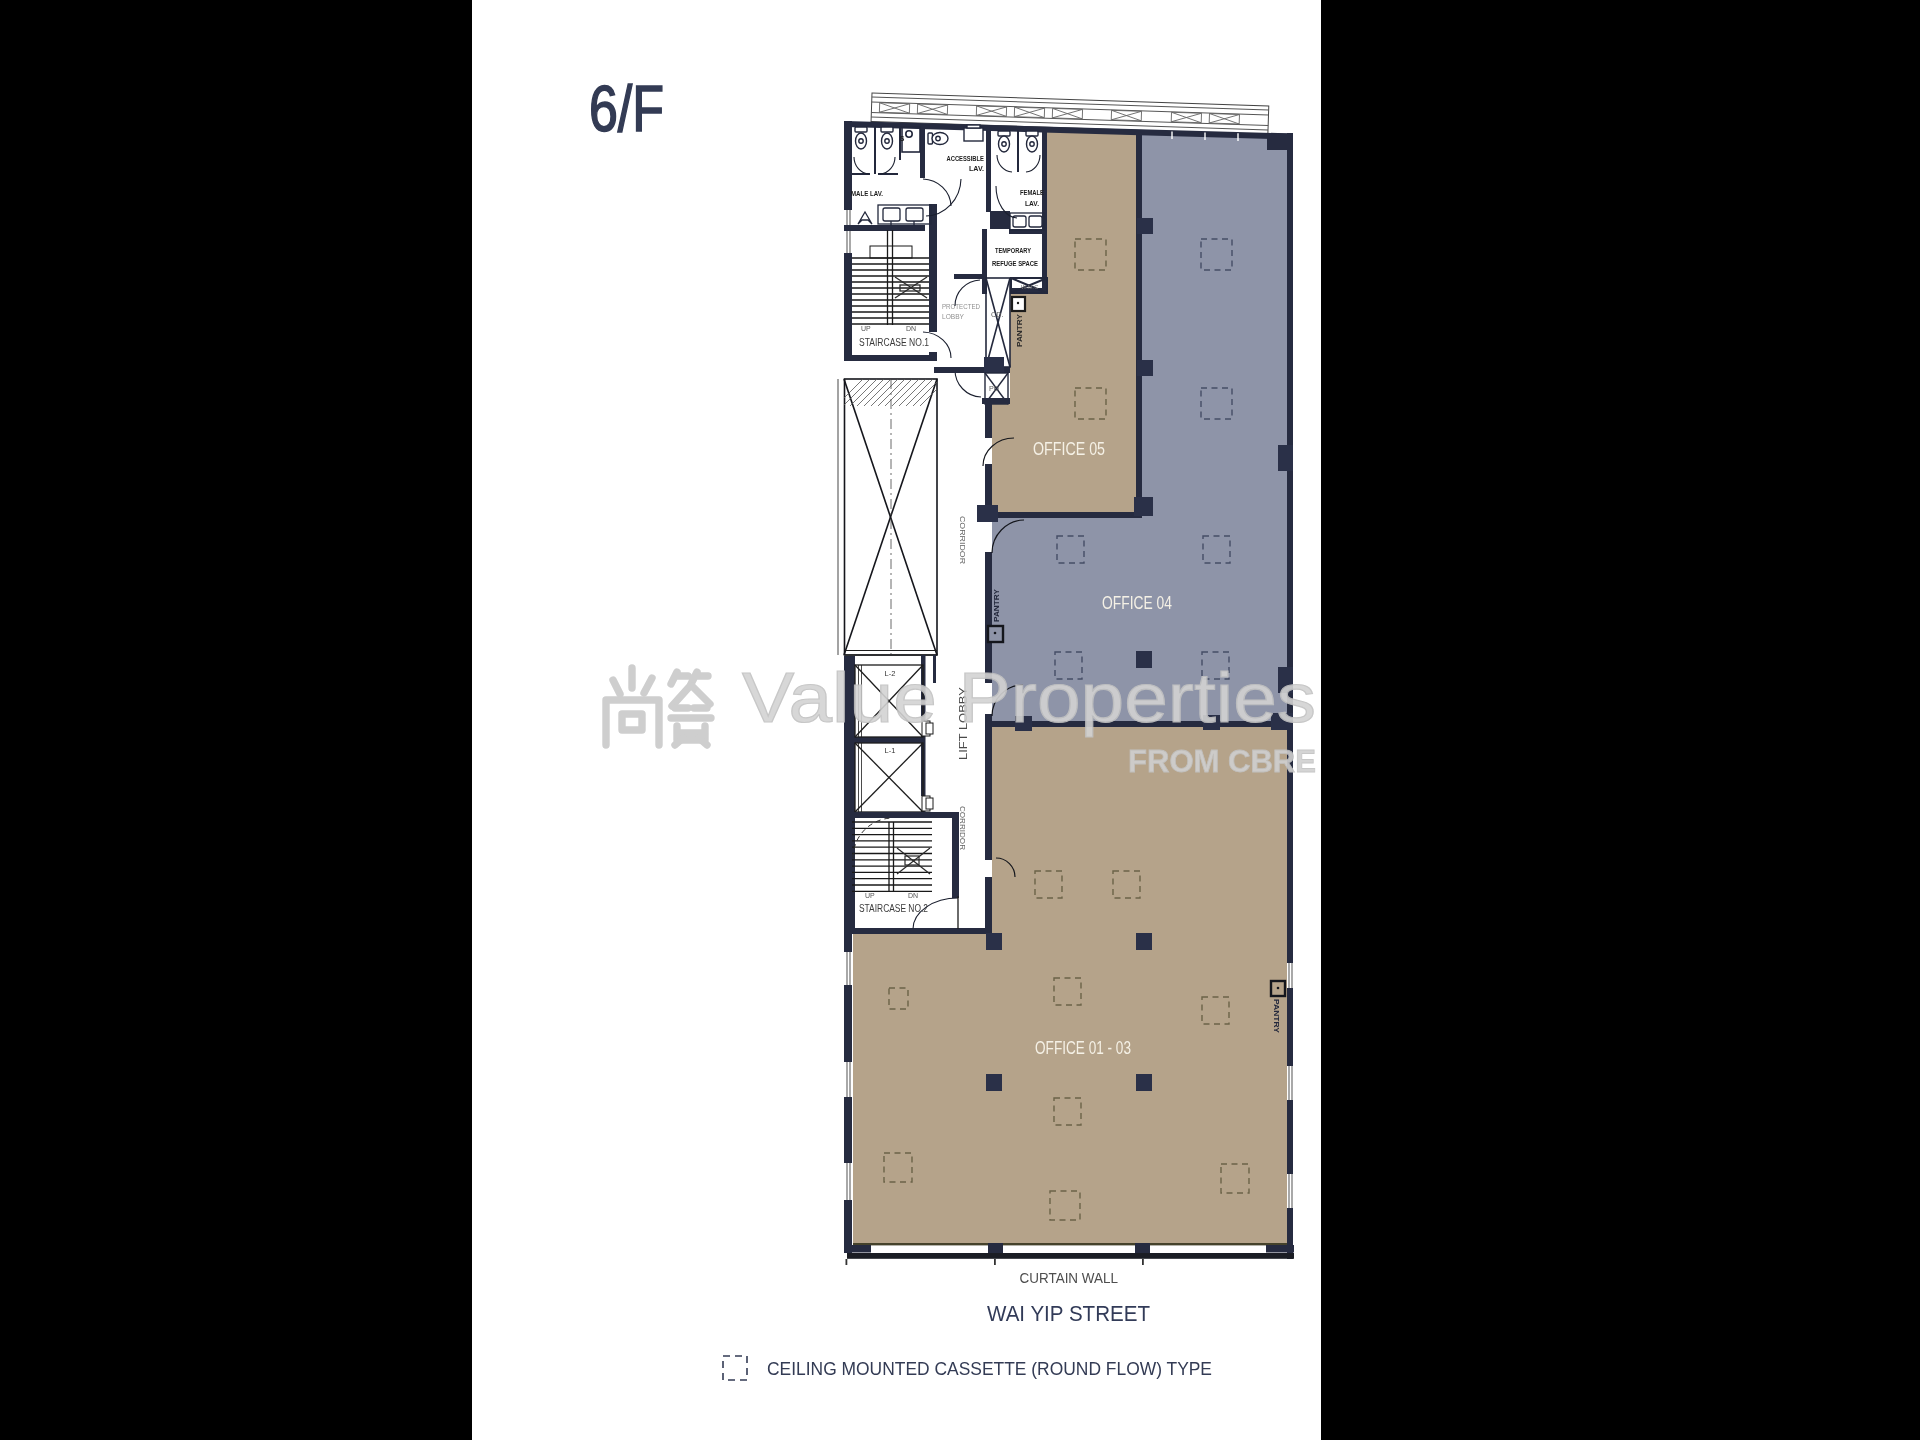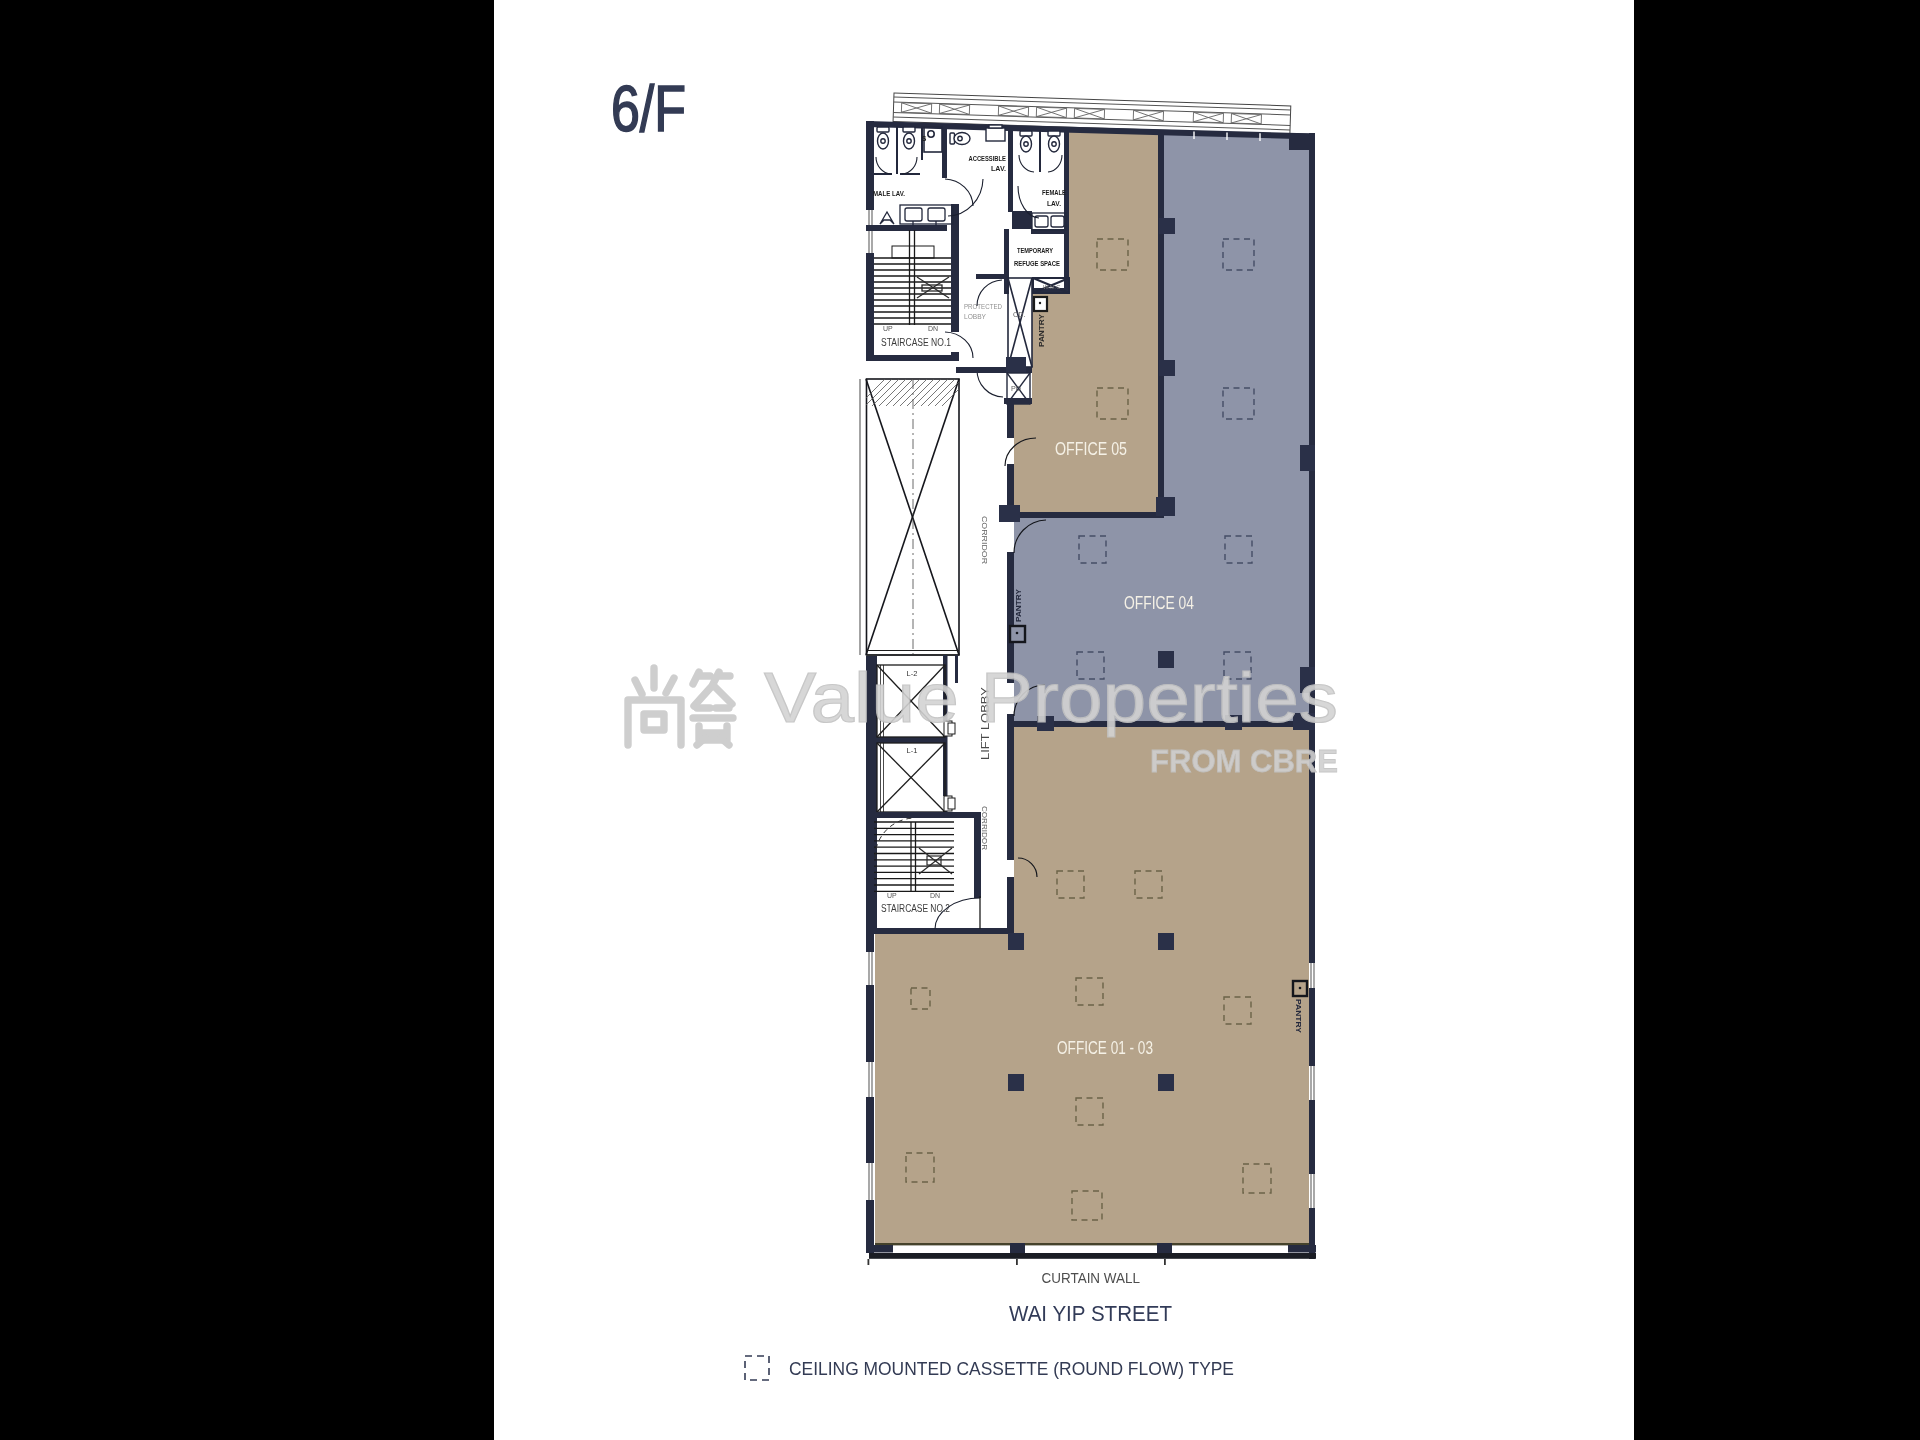--- a/index.html
+++ b/index.html
@@ -1,16 +1,16 @@
 <!DOCTYPE html>
 <html><head>
 <meta charset="utf-8">
 <style>
   html,body{margin:0;padding:0;width:1920px;height:1440px;background:#000;overflow:hidden;}
-  #content{position:absolute;left:494px;top:0;width:1140px;height:1440px;background:#fff;}
+  #content{position:absolute;left:472px;top:0;width:849px;height:1440px;background:#fff;}
   svg text{font-family:"Liberation Sans",sans-serif;}
 </style>
 </head>
 <body>
 
 <div id="content">
 <svg width="980" height="1440" viewBox="0 0 980 1440" xmlns="http://www.w3.org/2000/svg">
 <defs>
   <clipPath id="shafttop">
           <rect x="372" y="379" width="93" height="27"></rect>

